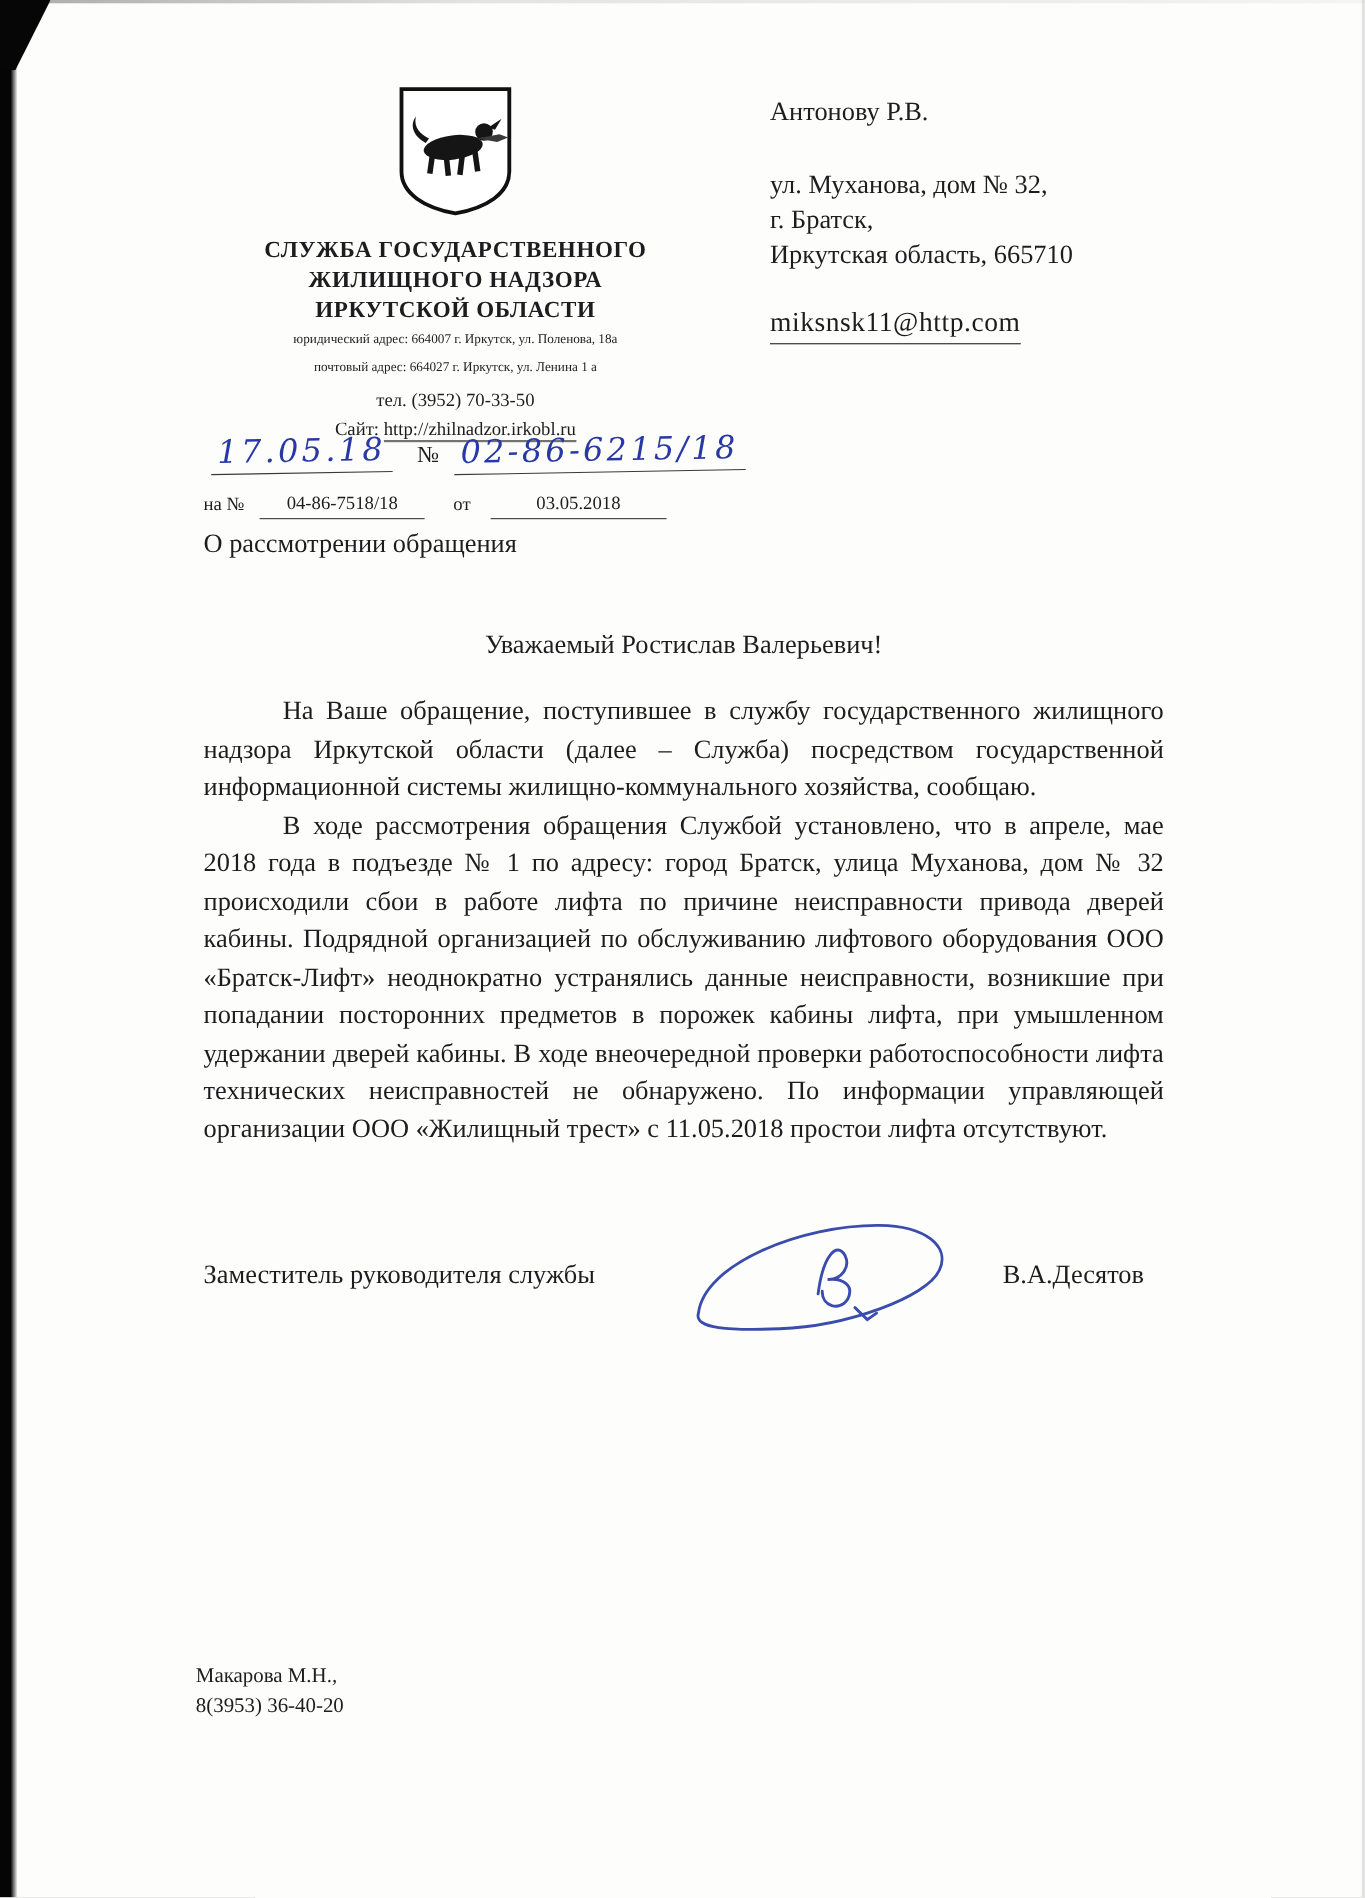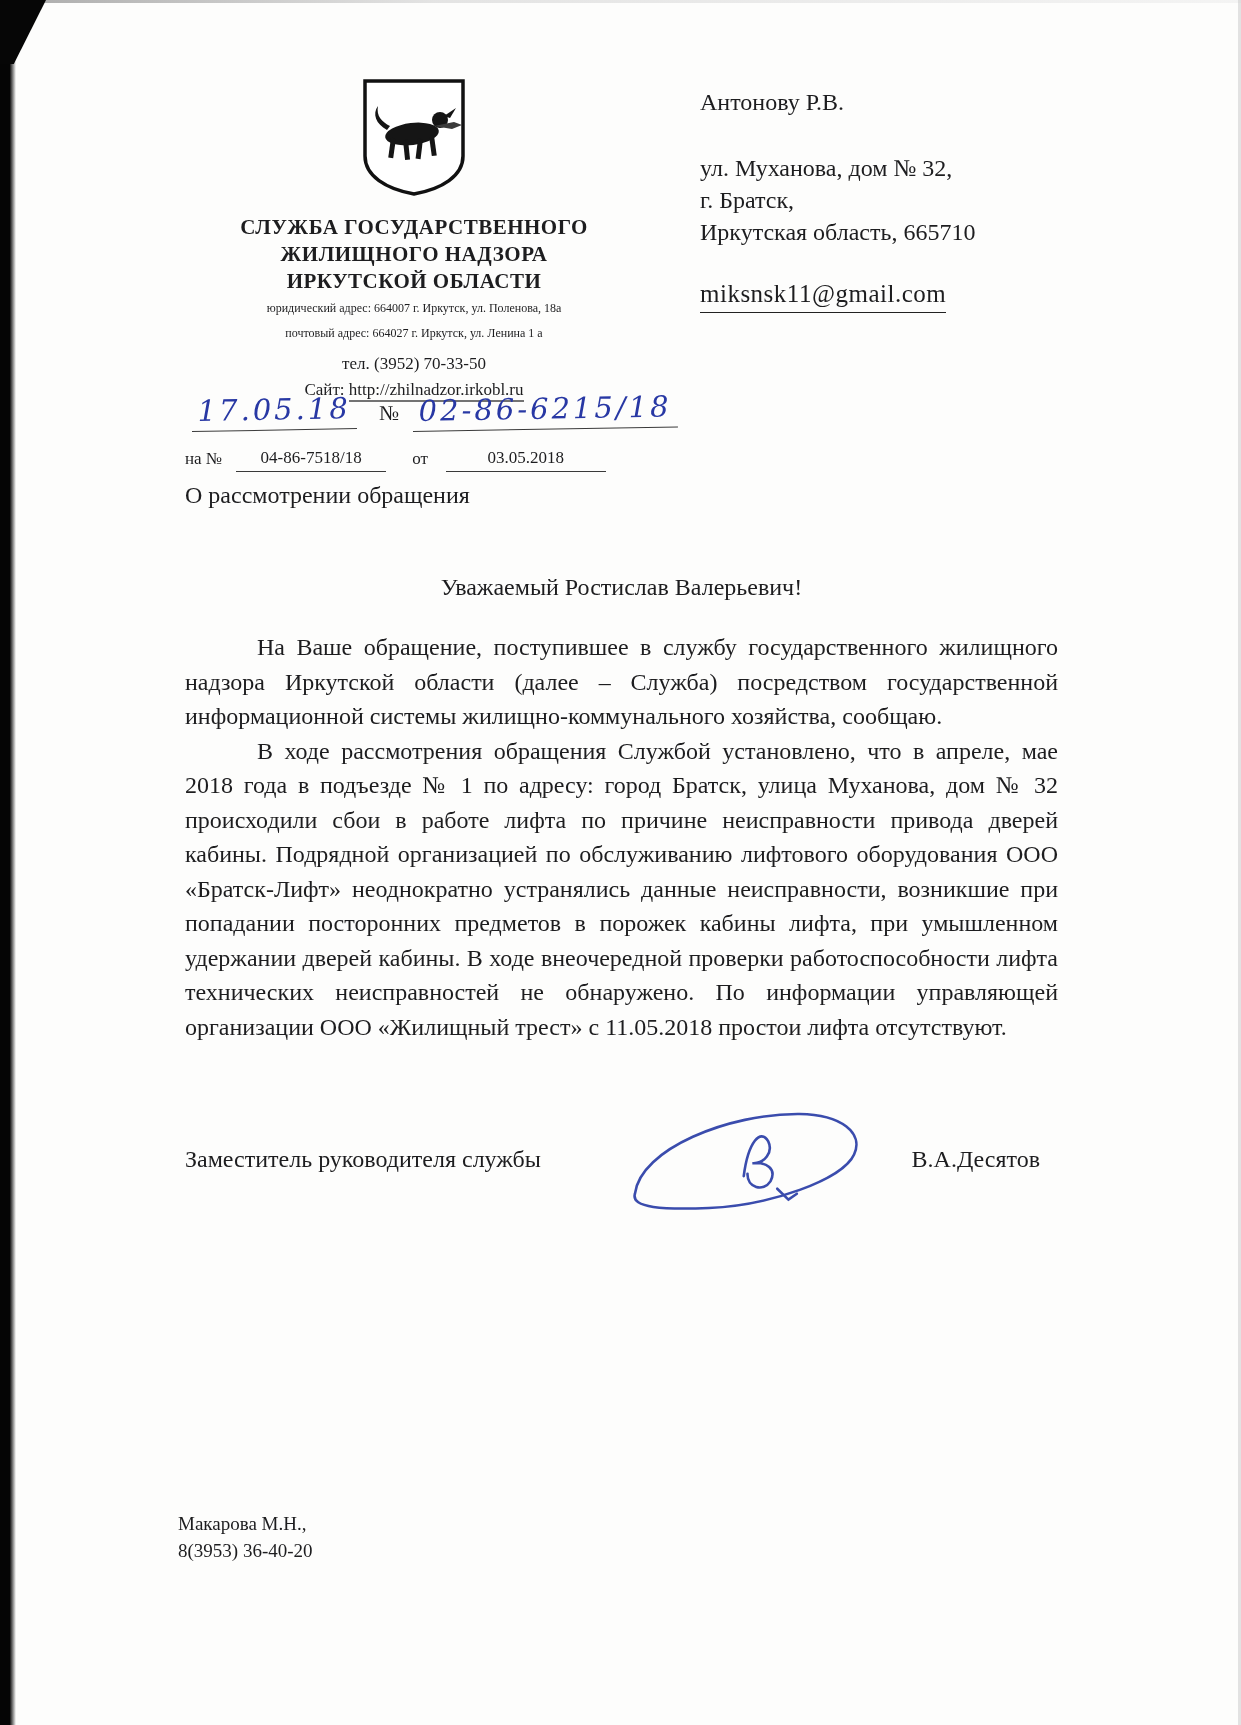--- a/index.html
+++ b/index.html
@@ -104,21 +104,21 @@
     <div class="lh-small">почтовый адрес: 664027 г. Иркутск, ул. Ленина 1 а</div>
     <div class="lh-phone">тел. (3952) 70-33-50</div>
     <div class="lh-site"><span>Сайт: </span><span class="url">http://zhilnadzor.irkobl.ru</span></div>
   </div>
 
   <div class="recipient">
     <div class="name">Антонову Р.В.</div>
     <div>ул. Муханова, дом № 32,</div>
     <div>г. Братск,</div>
     <div>Иркутская область, 665710</div>
-    <div><span class="email">miksnsk11@gmail.com</span></div>
+    <div><span class="email">miksnsk11@http.com</span></div>
   </div>
 
   <div class="ref-row1">
     <span class="hand-slot hand-date handwriting">17.05.18</span>
     <span class="ref-num-label">№</span>
     <span class="hand-slot hand-num handwriting">02-86-6215/18</span>
   </div>
 
   <div class="ref-row2">
     <span class="lbl">на №</span>

